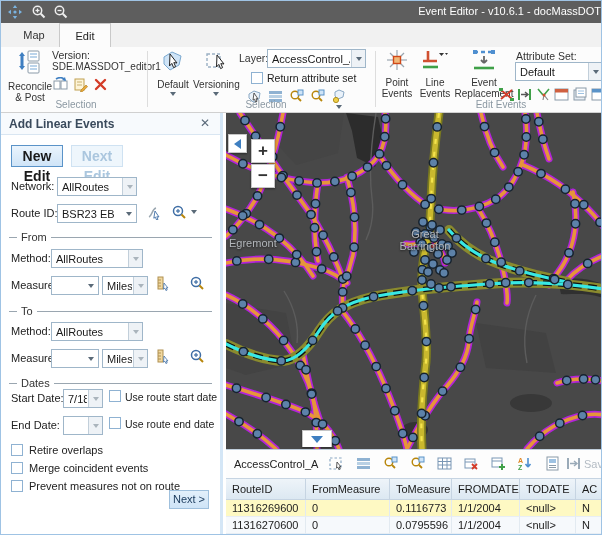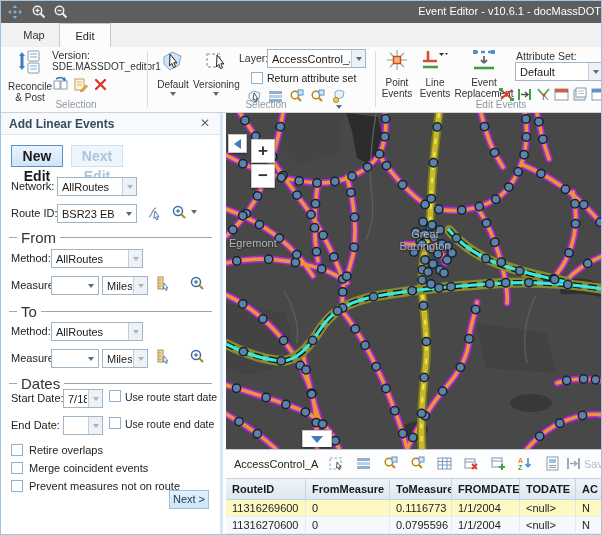--- a/index.html
+++ b/index.html
@@ -39,21 +39,21 @@
 #panel { position:absolute; left:0; top:112px; width:222px; height:423px; background:#fff; border-right:3px solid #d4e6f6; }
 #panel-header { position:absolute; left:0; top:0; width:219px; height:22px; background:#f7fafd; border-bottom:1px solid #d9e6f2; }
 #panel-title { position:absolute; left:8px; top:4px; font-size:12px; font-weight:bold; color:#3a4a5c; }
 #panel-close { position:absolute; right:10px; top:3px; font-size:12px; color:#5a6a7a; cursor:pointer; }
 .pbtn { position:absolute; height:22px; font-size:14px; font-weight:bold; text-align:center; cursor:pointer; }
 .pbtn.on { background:linear-gradient(#eaf4fd,#cfe4f7); border:1px solid #5a93c8; color:#1a1a1a; line-height:20px; }
 .pbtn.off { background:#eef6fc; border:1px solid #cfe2f2; color:#aac6de; line-height:20px; }
 .plabel { position:absolute; font-size:11px; color:#222; white-space:nowrap; }
 .sep { position:absolute; left:8px; right:8px; height:12px; display:flex; align-items:center; }
 .sep .l1 { width:8px; height:1px; background:#9aa6b0; }
-.sep .tx { font-size:15px; color:#333; padding:0 4px; }
+.sep .tx { font-size:11px; color:#333; padding:0 4px; }
 .sep .l2 { flex:1; height:1px; background:#9aa6b0; }
 #next-btn { position:absolute; left:168px; top:377px; width:40px; height:19px; background:linear-gradient(#e3f0fb,#cfe4f7); border:1px solid #9fc0dd; color:#1a3a5c; font-size:11px; text-align:center; line-height:17px; cursor:pointer; }
 
 
 #map { position:absolute; left:225px; top:112px; width:377px; height:336px; background:#484848; overflow:hidden; cursor:grab; }
 #map svg { position:absolute; left:0; top:0; }
 .rc { fill:none; stroke:#b224d8; stroke-width:7; stroke-linecap:round; }
 .rf { fill:none; stroke:#e6953a; stroke-width:3.6; stroke-linecap:round; }
 .yc { fill:none; stroke:#79791f; stroke-width:9; stroke-linecap:round; }
 .yf { fill:none; stroke:#c9b82e; stroke-width:5.5; stroke-linecap:round; }
@@ -68,21 +68,21 @@
 .mapbtn { position:absolute; background:#fff; border:1px solid #c6c6c6; box-shadow:0 1px 2px rgba(0,0,0,.4); display:flex; align-items:center; justify-content:center; cursor:pointer; }
 .tri-left { width:0; height:0; border-top:5px solid transparent; border-bottom:5px solid transparent; border-right:7px solid #3f7fc1; }
 .tri-down { width:0; height:0; border-left:6px solid transparent; border-right:6px solid transparent; border-top:7px solid #3f7fc1; }
 
 
 #tablearea { position:absolute; left:225px; top:448px; width:377px; height:87px; background:#fff; border-top:1px solid #c0cedb; }
 #tbl-toolbar { position:absolute; left:0; top:0; width:377px; height:28px; background:#fdfdfd; }
 #tbl-layername { position:absolute; left:8px; top:8px; font-size:11px; color:#222; }
 #tbl-save { position:absolute; left:358px; top:8px; font-size:11px; color:#b4bcc4; white-space:nowrap; }
 #tbl-header { position:absolute; left:0; top:28px; width:377px; height:22px; background:linear-gradient(#eef4f9,#dce8f2); border-top:1px solid #c6d4e2; border-bottom:1px solid #c6d4e2; display:flex; }
-#tbl-header .hc { font-size:11px; font-weight:bold; color:#1a1a1a; padding:4px 0 0 6px; border-right:1px solid #c6d4e2; overflow:hidden; white-space:nowrap; flex:none; cursor:pointer; }
+#tbl-header .hc { font-size:11px; font-weight:normal; color:#1a1a1a; padding:4px 0 0 6px; border-right:1px solid #c6d4e2; overflow:hidden; white-space:nowrap; flex:none; cursor:pointer; }
 .trow { position:absolute; left:0; width:377px; height:17px; display:flex; }
 .trow .tc { font-size:11px; color:#222; padding:2px 0 0 6px; border-right:1px solid #e2eaf1; border-bottom:1px solid #e8eef4; overflow:hidden; white-space:nowrap; flex:none; }
 .c0{width:80px}.c1{width:84px}.c2{width:62px}.c3{width:68px}.c4{width:56px}.c5{width:60px}
 </style>
 </head>
 <body>
 
 <div id="app">
 
   <div id="titlebar">

